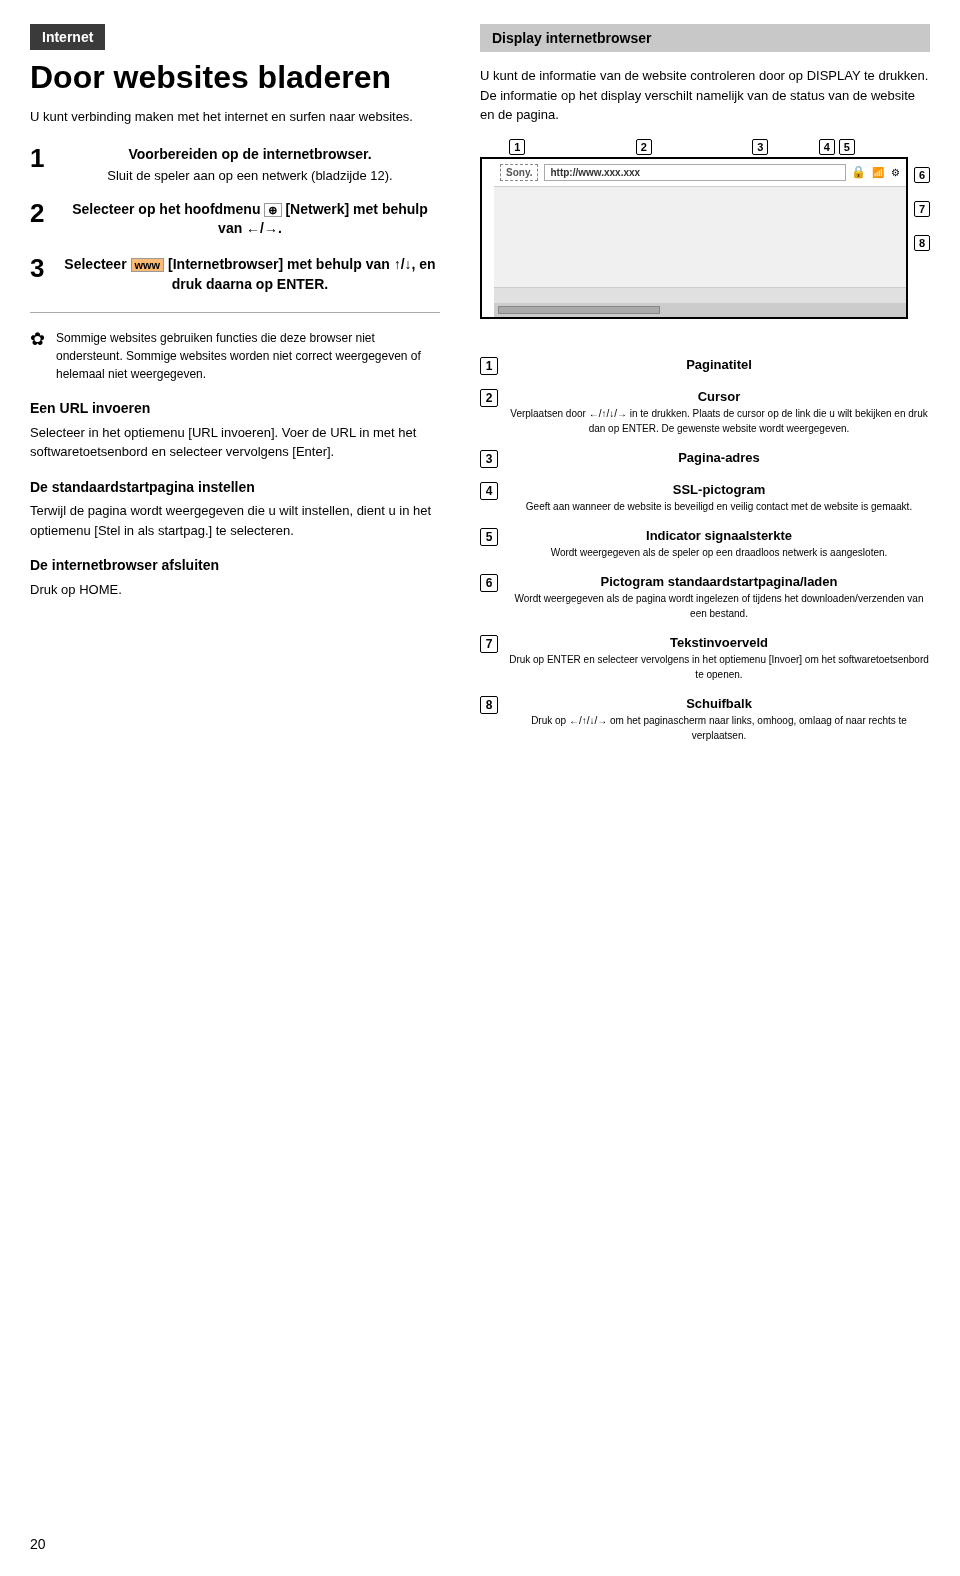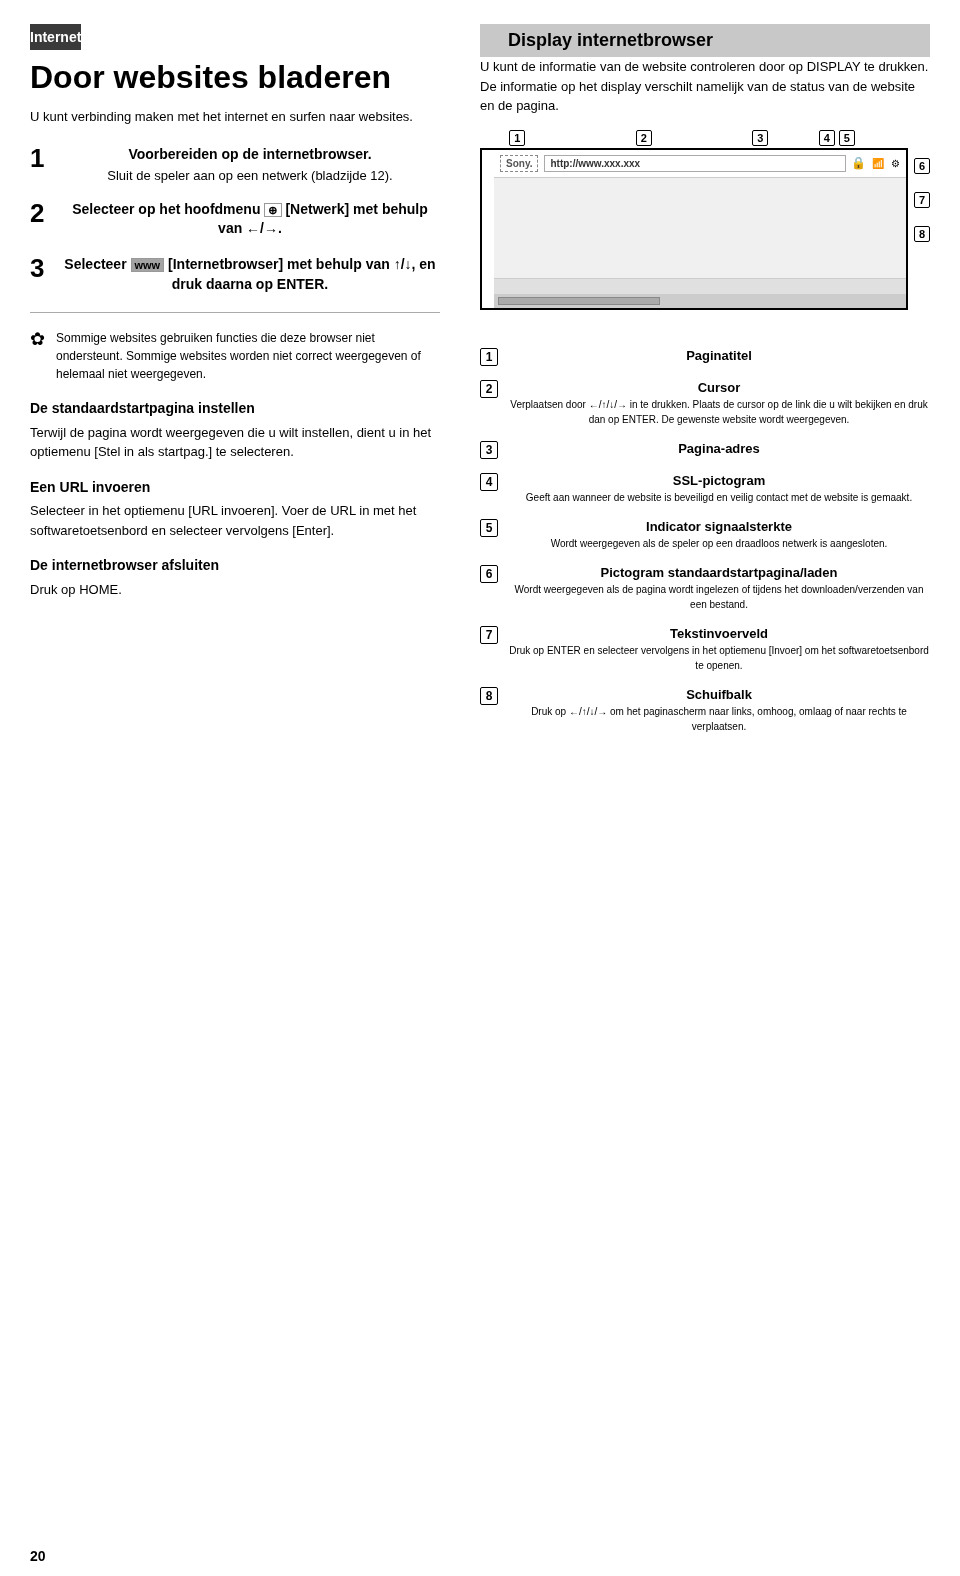--- a/index.html
+++ b/index.html
@@ -28,21 +28,21 @@
     .right-column {
       flex: 1;
     }
 
     
     .internet-label {
       background: #3a3a3a;
       color: #ffffff;
       font-size: 14px;
       font-weight: bold;
-      padding: 5px 0;
+      padding: 5px 12px;
       display: inline-block;
       margin-bottom: 10px;
     }
 
     
     .main-title {
       font-size: 32px;
       font-weight: bold;
       line-height: 1.1;
       margin-bottom: 12px;
@@ -128,32 +128,33 @@
     }
 
     .sub-text {
       font-size: 13px;
       line-height: 1.5;
     }
 
     
     .page-number {
       position: absolute;
-      bottom: 12px;
+      bottom: 24px;
       left: 30px;
       font-size: 14px;
-      font-weight: bold;
+      font-weight: normal;
     }
 
     
     .display-title {
       background: #c8c8c8;
-      font-size: 18px;
-      font-weight: bold;
-      padding: 6px 28px;
+      font-size: 14px;
+      font-weight: bold;
+      padding: 6px 12px;
+      margin-bottom: 14px;
       color: #000;
     }
 
     .display-intro {
       font-size: 13px;
       line-height: 1.5;
       margin-bottom: 14px;
     }
 
     
@@ -259,43 +260,43 @@
           Selecteer op het hoofdmenu <span style="border:1px solid #999;padding:0 3px;font-size:11px;">⊕</span> [Netwerk] met behulp van ←/→.
         </div>
       </div>
     </div>
 
     
     <div class="step">
       <div class="step-number">3</div>
       <div class="step-content">
         <div class="step-title">
-          Selecteer <span style="border:1px solid #999;padding:0 3px;font-size:11px;background:#a3a3a3;">www</span> [Internetbrowser] met behulp van ↑/↓, en druk daarna op ENTER.
+          Selecteer <span style="border:1px solid #999;padding:0 3px;font-size:11px;background:#fdba74;">www</span> [Internetbrowser] met behulp van ↑/↓, en druk daarna op ENTER.
         </div>
       </div>
     </div>
 
     <hr class="divider">
 
     
     <div class="tip-box">
       <div class="tip-icon">✿</div>
       <div class="tip-text">Sommige websites gebruiken functies die deze browser niet ondersteunt. Sommige websites worden niet correct weergegeven of helemaal niet weergegeven.</div>
     </div>
 
     
     <div class="sub-section">
+      <div class="sub-title">Een URL invoeren</div>
+      <div class="sub-text">Selecteer in het optiemenu [URL invoeren]. Voer de URL in met het softwaretoetsenbord en selecteer vervolgens [Enter].</div>
+    </div>
+
+    
+    <div class="sub-section">
       <div class="sub-title">De standaardstartpagina instellen</div>
       <div class="sub-text">Terwijl de pagina wordt weergegeven die u wilt instellen, dient u in het optiemenu [Stel in als startpag.] te selecteren.</div>
-    </div>
-
-    
-    <div class="sub-section">
-      <div class="sub-title">Een URL invoeren</div>
-      <div class="sub-text">Selecteer in het optiemenu [URL invoeren]. Voer de URL in met het softwaretoetsenbord en selecteer vervolgens [Enter].</div>
     </div>
 
     
     <div class="sub-section">
       <div class="sub-title">De internetbrowser afsluiten</div>
       <div class="sub-text">Druk op HOME.</div>
     </div>
 
   </div>
 

